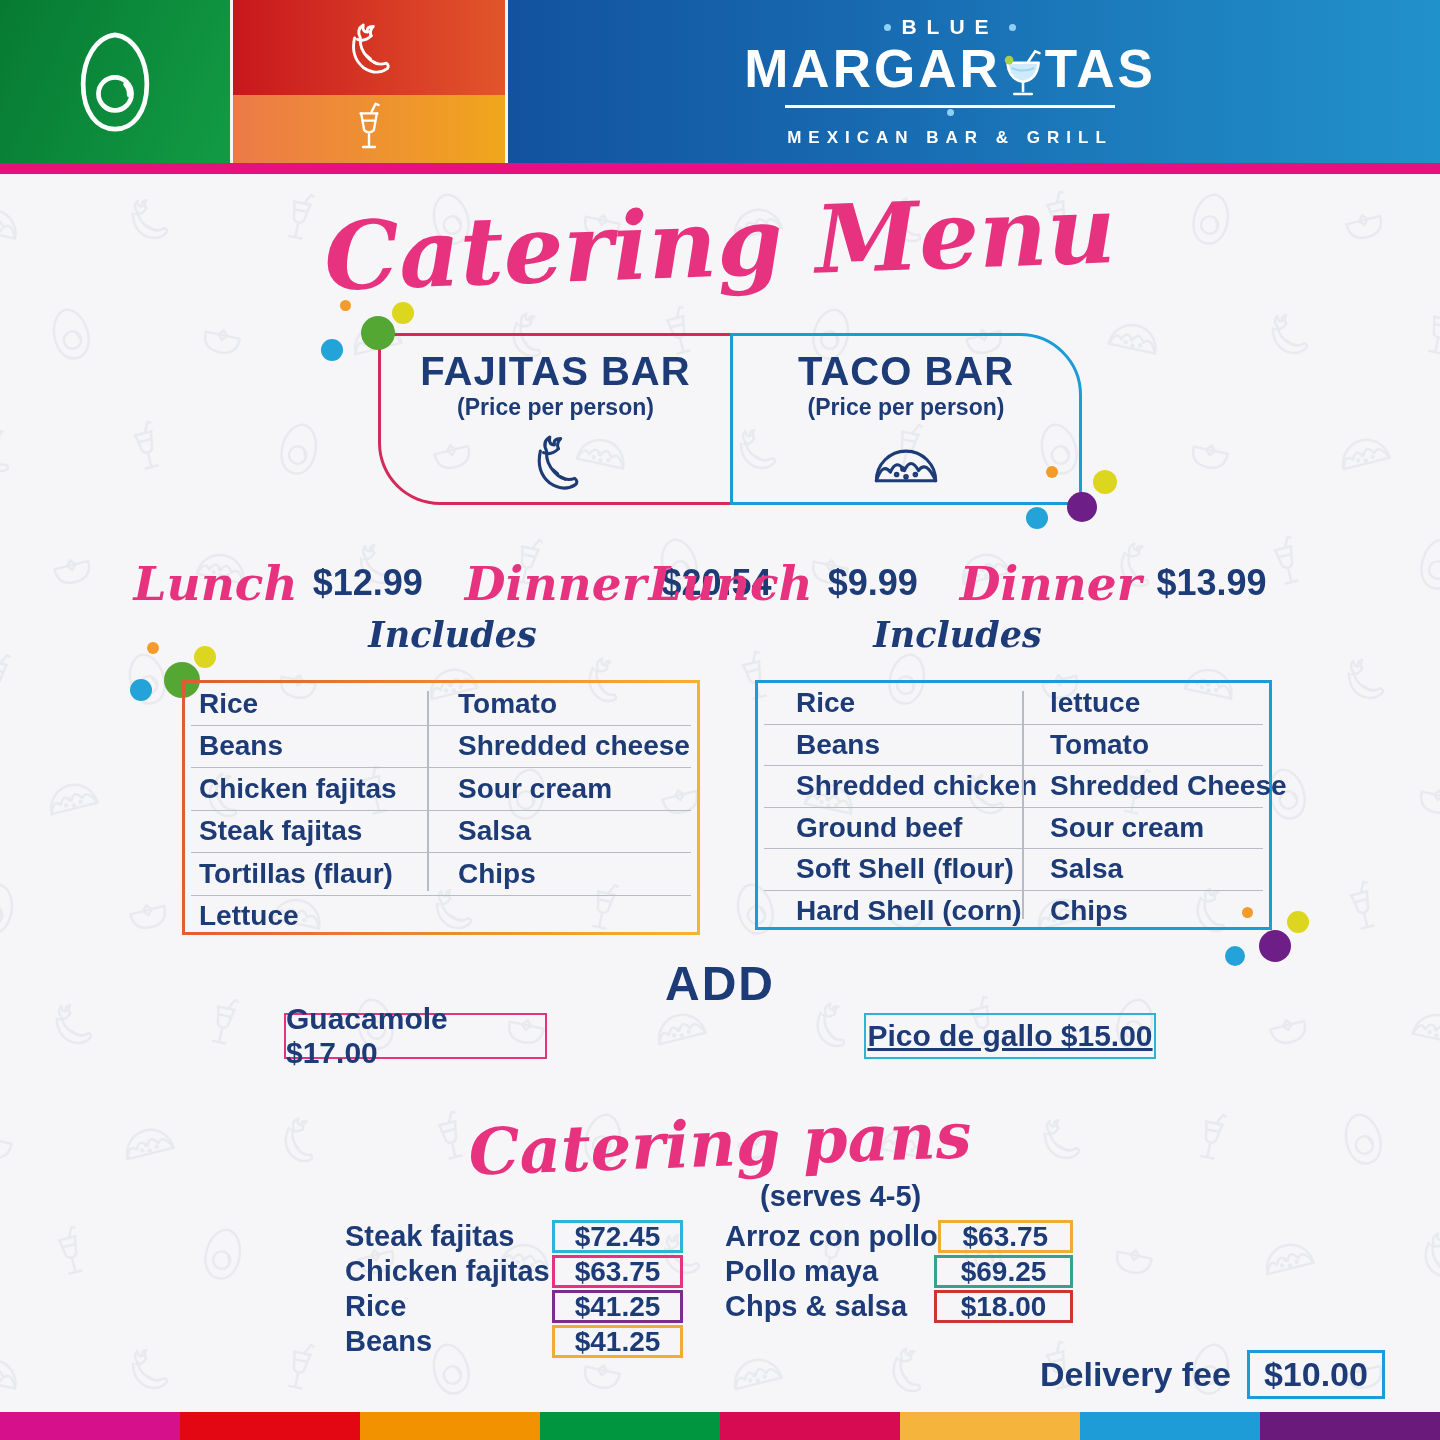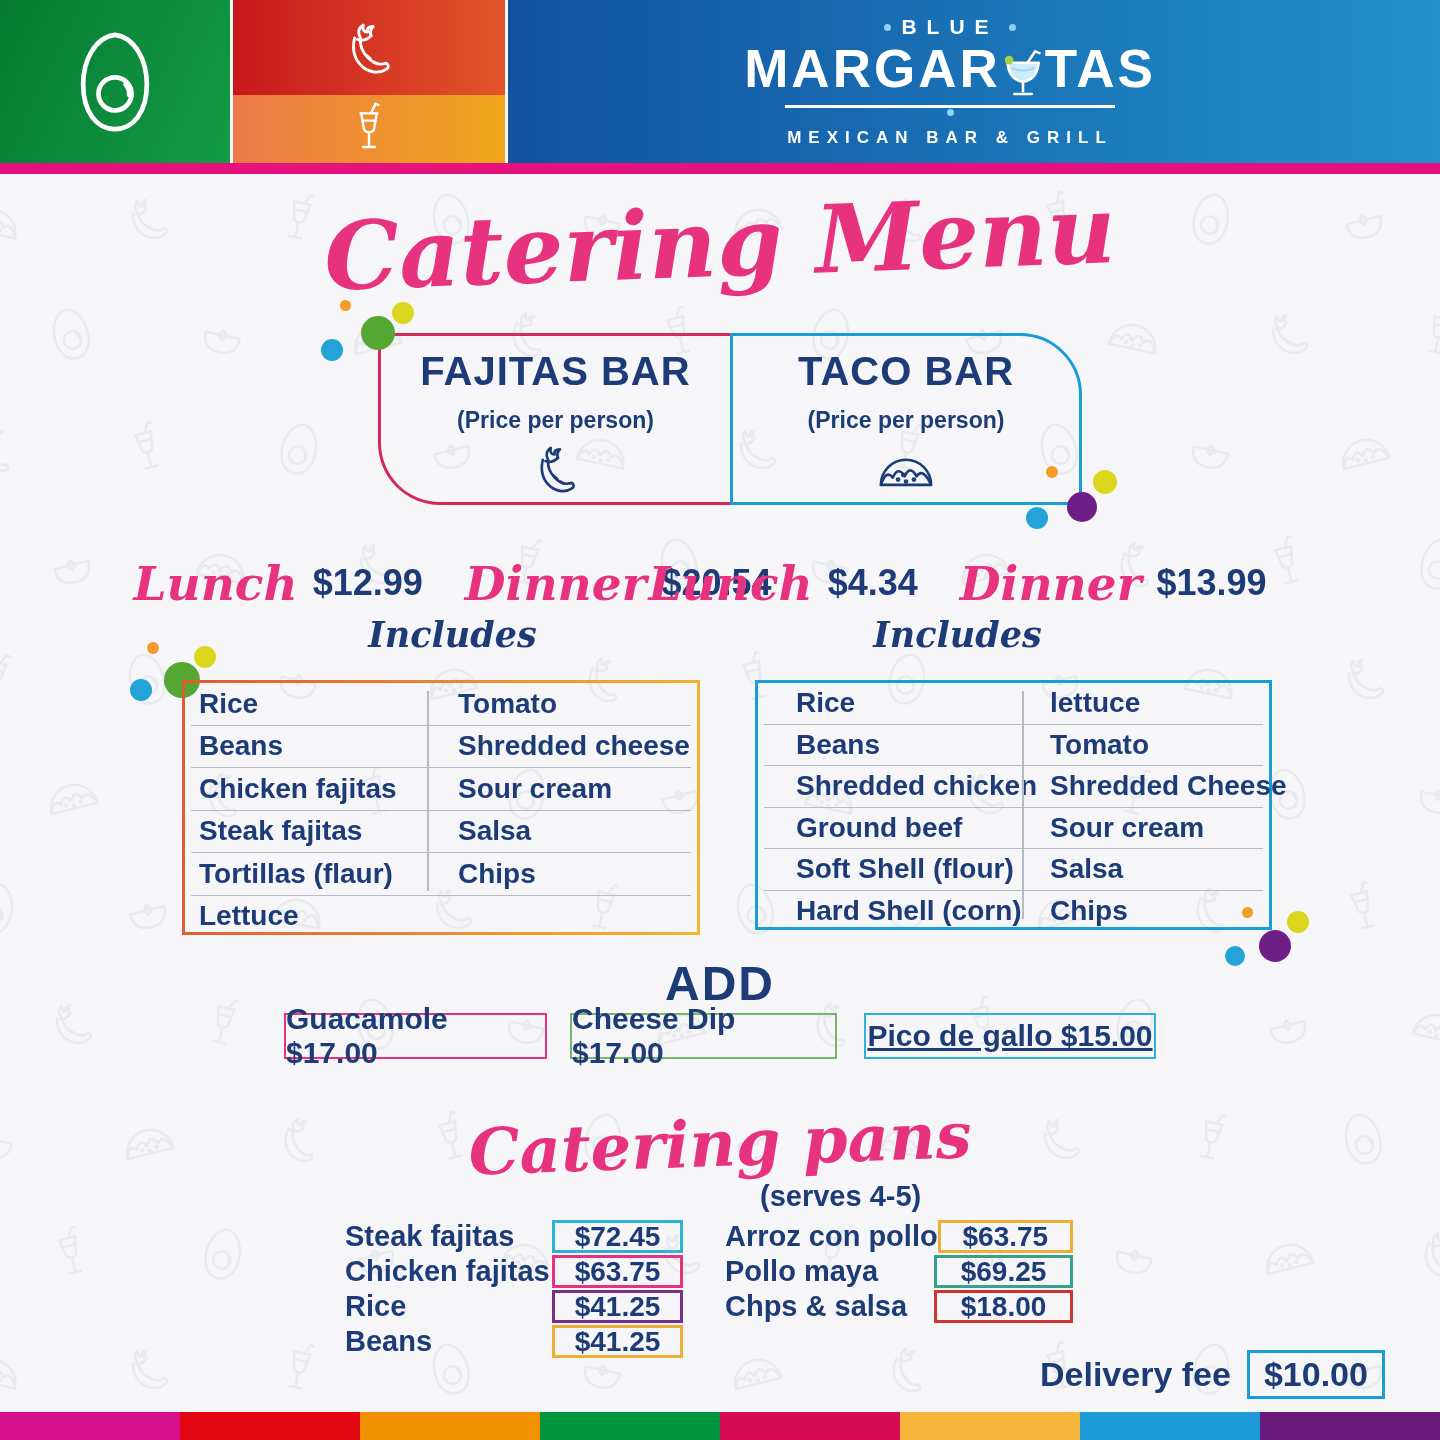--- a/index.html
+++ b/index.html
@@ -35,21 +35,21 @@
 
   
   .script{font-family:"DejaVu Serif", serif;font-style:italic;font-weight:700;}
   #menu-title{position:absolute;left:20px;top:192px;width:1400px;text-align:center;font-size:94px;color:#e7337f;transform:rotate(-2deg);line-height:1.1;}
 
   
   .bar-box{position:absolute;top:333px;width:352px;height:172px;display:flex;flex-direction:column;align-items:center;padding-top:13px;box-sizing:border-box;}
   #bar-fajitas{left:378px;border:3px solid #d42a5a;border-right:none;border-radius:0 0 0 62px;}
   #bar-taco{left:730px;border:3px solid #1a9cd8;border-radius:0 62px 0 0;}
   .bar-name{font-size:40px;font-weight:800;color:#1d3b77;letter-spacing:1px;}
-  .bar-sub{font-size:23px;font-weight:700;color:#1d3b77;margin-top:13px;}
+  .bar-sub{font-size:23px;font-weight:700;color:#1d3b77;margin-top:0;}
   .bar-icon{width:78px;height:78px;color:#1d3b77;margin-top:2px;}
 
   
   .dot{position:absolute;border-radius:50%;}
   .dot-orange{background:#f49b2a;}
   .dot-yellow{background:#ddd61e;}
   .dot-green{background:#55a733;}
   .dot-blue{background:#24a3d8;}
   .dot-purple{background:#6d1f87;}
   
@@ -583,21 +583,21 @@
 
   <div class="price-row" id="pg-0">
     <span class="script meal">Lunch</span>
     <span class="pricebig">$12.99</span>
     <span class="vdiv"></span>
     <span class="script meal">Dinner</span>
     <span class="pricebig">$20.54</span>
   </div>
   <div class="price-row" id="pg-1">
     <span class="script meal">Lunch</span>
-    <span class="pricebig">$4.34</span>
+    <span class="pricebig">$9.99</span>
     <span class="vdiv"></span>
     <span class="script meal">Dinner</span>
     <span class="pricebig">$13.99</span>
   </div>
   <div class="includes-label script" id="inc-lbl-0">Includes</div>
   <div class="includes-label script" id="inc-lbl-1">Includes</div>
 
   <div class="inc-table" id="tbl-fajitas">
     <div class="inc-vline"></div>
     <div class="inc-row">
@@ -648,21 +648,20 @@
         <span class="cr">Salsa</span>
       </div>
     <div class="inc-row">
         <span class="cl">Hard Shell (corn)</span>
         <span class="cr">Chips</span>
       </div>
   </div>
 
   <div id="add-heading">ADD</div>
   <div class="add-box" id="add-0" style="border-color: rgb(231, 51, 127);">Guacamole $17.00</div>
-  <div class="add-box" id="add-1" style="border-color: rgb(118, 180, 106);">Cheese Dip  $17.00</div>
   <div class="add-box" id="add-2" style="border-color: rgb(44, 179, 214); text-decoration: underline;">Pico de gallo $15.00</div>
 
   <div id="pans-title" class="script">Catering pans</div>
   <div id="pans-sub">(serves 4-5)</div>
 
   <div class="pan-col" id="pan-left">
     <div class="pan-row">
         <span class="pan-label">Steak fajitas</span>
         <span class="pan-box" style="border-color: rgb(44, 179, 214);">$72.45</span>
       </div>

